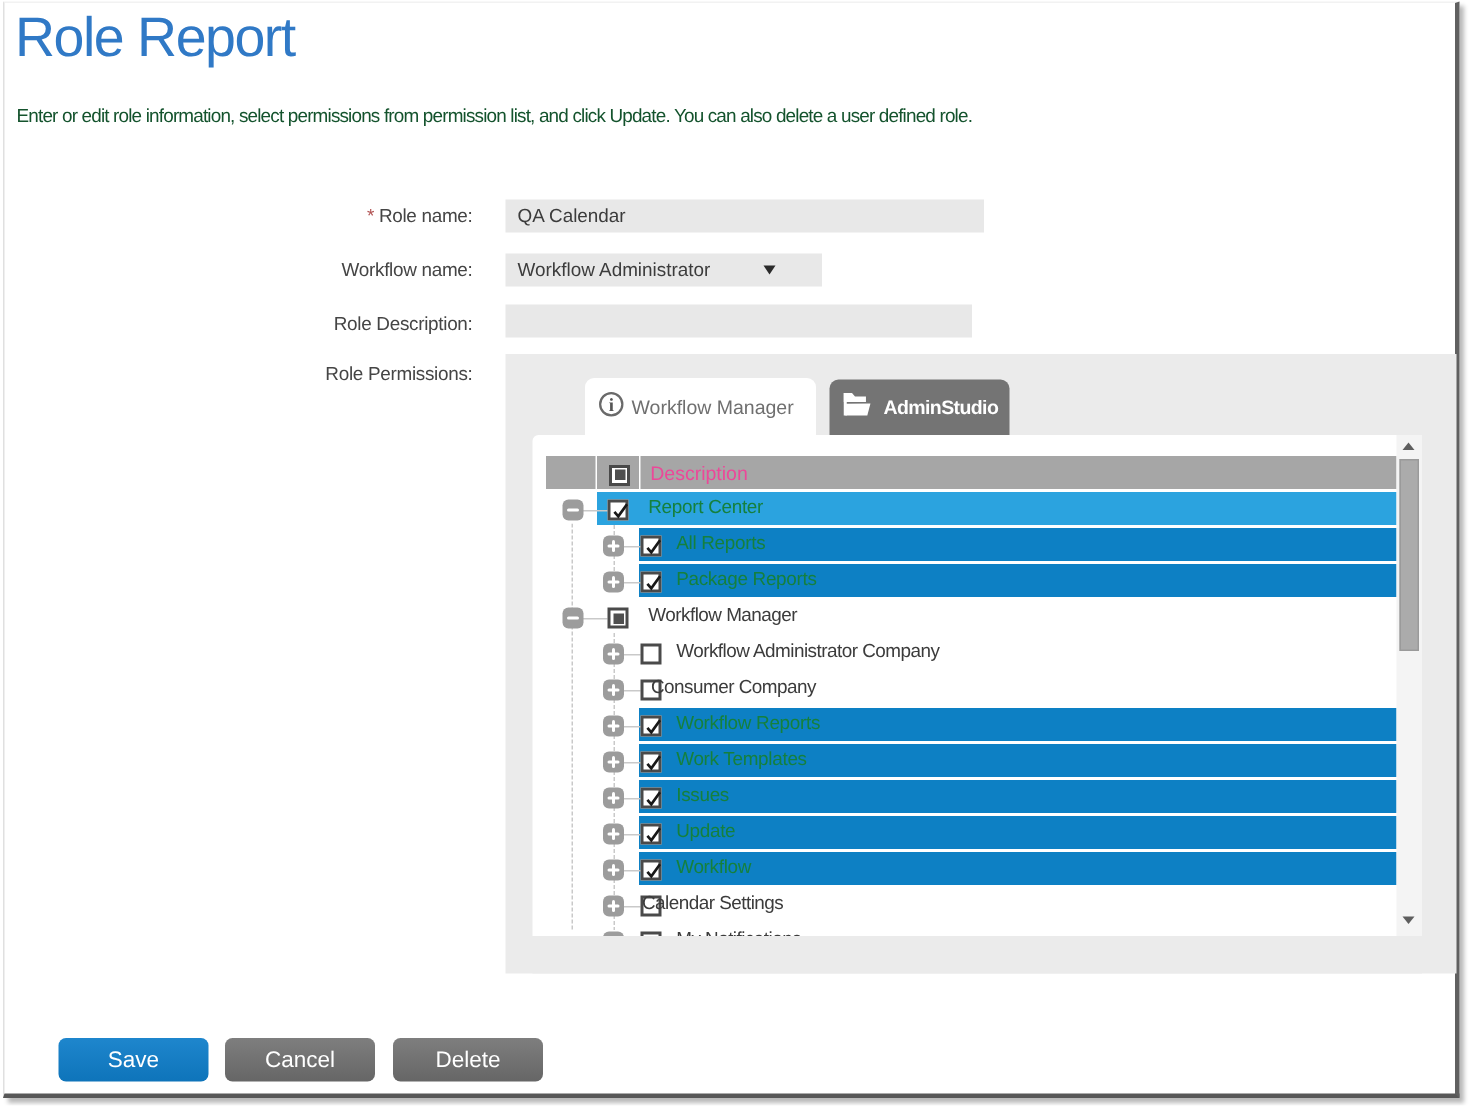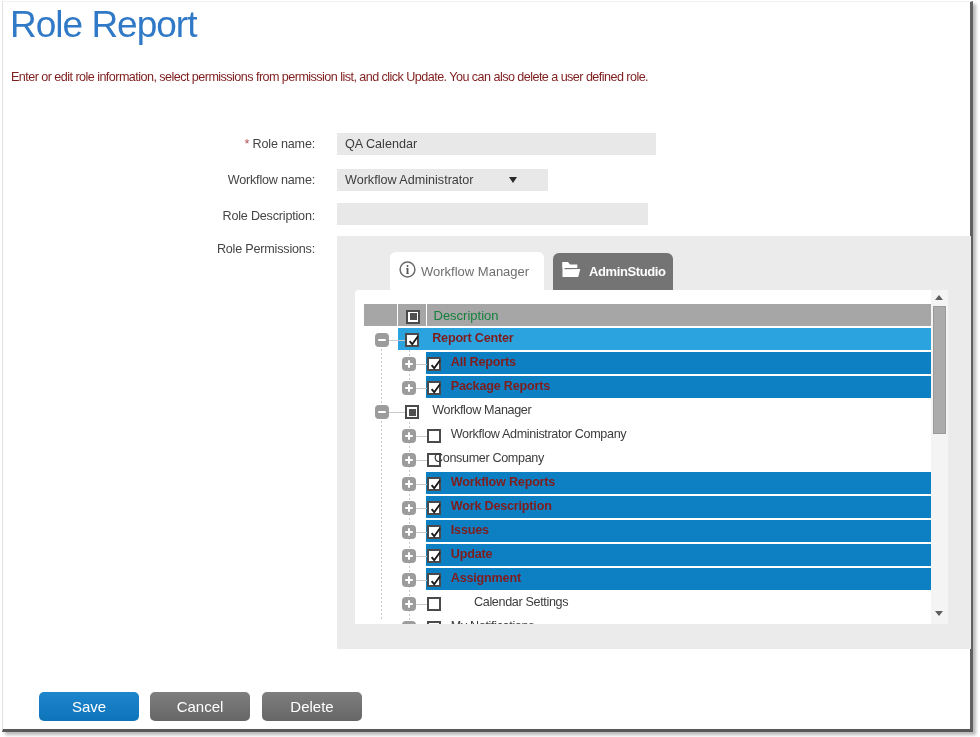--- a/index.html
+++ b/index.html
@@ -4,38 +4,38 @@
 <style>
 html,body{margin:0;padding:0}
 body{width:980px;height:737px;position:relative;overflow:hidden;background:#fff;
   font-family:"Liberation Sans",sans-serif}
 .abs{position:absolute}
 .card{left:2px;top:1px;width:967px;height:727px;background:#fff;
   border-left:1px solid #e0e0e0;border-top:1px solid #f2f2f2;
   border-right:3px solid #606060;border-bottom:3px solid #585858;
   box-shadow:3px 3px 3px rgba(0,0,0,.28)}
 .title{left:10px;top:6px;font-size:37px;line-height:1;color:#3079c6;letter-spacing:-1px}
-.desc{left:11px;top:70px;font-size:12.6px;color:#7f1d1d;letter-spacing:-0.55px}
+.desc{left:11px;top:70px;font-size:12.6px;color:#14532d;letter-spacing:-0.55px}
 .lbl{left:65px;width:250px;text-align:right;font-size:12.6px;color:#454545;line-height:1;letter-spacing:-0.2px}
 .req{color:#b05050}
 .inp{background:#e8e8e8;font-size:12.6px;color:#3c3c3c;line-height:22px;height:22px}
 .panel{left:337px;top:236px;width:634px;height:413px;background:#ebebeb}
 .tabA{left:390px;top:252px;width:154px;height:40px;background:#fff;border-radius:6px 6px 0 0}
 .tabB{left:553px;top:253px;width:120px;height:37px;background:#747474;border-radius:6px 6px 0 0}
 .content{left:355px;top:290px;width:593px;height:334px;background:#fff;border-radius:4px 0 0 0}
 .hcell{top:304px;height:22px;background:#a6a6a6}
 .hline{height:1px;background:#c9c9c9}
 .vline{width:1px;background-image:linear-gradient(#c9c9c9 60%,rgba(255,255,255,0) 0%);background-size:1px 4px}
 .expd{width:14px;height:14px;background:#9c9c9c;border-radius:4px}
 .eh{position:absolute;left:3px;top:6px;width:8px;height:2.4px;background:#fff;border-radius:1px}
 .ev{position:absolute;left:5.8px;top:3px;width:2.4px;height:8px;background:#fff;border-radius:1px}
 .cb{width:14px;height:14px;background:#fff;border:2px solid #4a4a4a;box-sizing:border-box}
 .part{position:absolute;left:1.5px;top:1.5px;width:7px;height:7px;background:#4f4f4f}
 .rtxt{font-size:12.6px;line-height:1.6;color:#3c3c3c;white-space:nowrap;letter-spacing:-0.35px}
-.rtxt.sel{color:#7f1d1d;font-weight:bold;letter-spacing:-0.2px}
+.rtxt.sel{color:#15803d;font-weight:normal;letter-spacing:-0.2px}
 .btn{top:692px;width:100px;height:29px;border-radius:5px;color:#fff;font-size:15px;
   text-align:center;line-height:29px}
 .gbtn{background:linear-gradient(#7e7e7e,#666)}
 </style>
 </head>
 <body>
 <div class="abs card"></div>
 
 <div class="abs title">Role Report</div>
 <div class="abs desc">Enter or edit role information, select permissions from permission list, and click Update. You can also delete a user defined role.</div>
@@ -68,21 +68,21 @@
 <div class="abs" style="left:589px;top:263.5px;font-size:13px;font-weight:bold;color:#fff;letter-spacing:-0.4px">AdminStudio</div>
 
 <div class="abs content"></div>
 
 <div class="abs hcell" style="left:364px;width:32.5px"></div>
 <div class="abs hcell" style="left:397.5px;width:28.5px"></div>
 <div class="abs hcell" style="left:427px;width:504px"></div>
 <div class="abs cb" style="left:406px;top:309.5px">
     <div class="part"></div>
   </div>
-<div class="abs" style="left:433.5px;top:308px;font-size:13px;color:#15803d">Description</div>
+<div class="abs" style="left:433.5px;top:308px;font-size:13px;color:#ec4899">Description</div>
 
 <div class="abs vline" style="left:381px;top:349px;height:271px"></div>
 <div class="abs vline" style="left:408.5px;top:350px;height:38px"></div>
 <div class="abs vline" style="left:408.5px;top:422px;height:198px"></div>
 
 <div class="abs" style="left:397.5px;top:328px;width:533.5px;height:22px;background:#2ba3df"></div>
 <div class="abs hline" style="left:387.5px;top:339.5px;width:18.5px"></div>
 <div class="abs expd" style="left:374.5px;top:333.0px">
     <div class="eh"></div>
   </div>
@@ -154,21 +154,21 @@
 <div class="abs hline" style="left:415px;top:507.5px;width:13px"></div>
 <div class="abs expd" style="left:402px;top:501.0px">
     <div class="eh"></div>
     <div class="ev"></div>
   </div>
 <div class="abs cb" style="left:427px;top:501.0px">
     <svg width="16" height="15" viewBox="0 0 16 15" style="position:absolute;left:-2px;top:-3px;overflow:visible">
       <path d="M4.6 9.2 L7.2 12.2 L13 4.2" fill="none" stroke="#181818" stroke-width="1.8"></path>
     </svg>
   </div>
-<div class="abs rtxt sel" style="left:450.8px;top:496.2px">Work Description</div>
+<div class="abs rtxt sel" style="left:450.8px;top:496.2px">Work Templates</div>
 <div class="abs" style="left:425.5px;top:520px;width:505.5px;height:22px;background:#0d80c4"></div>
 <div class="abs hline" style="left:415px;top:531.5px;width:13px"></div>
 <div class="abs expd" style="left:402px;top:525.0px">
     <div class="eh"></div>
     <div class="ev"></div>
   </div>
 <div class="abs cb" style="left:427px;top:525.0px">
     <svg width="16" height="15" viewBox="0 0 16 15" style="position:absolute;left:-2px;top:-3px;overflow:visible">
       <path d="M4.6 9.2 L7.2 12.2 L13 4.2" fill="none" stroke="#181818" stroke-width="1.8"></path>
     </svg>
@@ -190,28 +190,28 @@
 <div class="abs hline" style="left:415px;top:579.5px;width:13px"></div>
 <div class="abs expd" style="left:402px;top:573.0px">
     <div class="eh"></div>
     <div class="ev"></div>
   </div>
 <div class="abs cb" style="left:427px;top:573.0px">
     <svg width="16" height="15" viewBox="0 0 16 15" style="position:absolute;left:-2px;top:-3px;overflow:visible">
       <path d="M4.6 9.2 L7.2 12.2 L13 4.2" fill="none" stroke="#181818" stroke-width="1.8"></path>
     </svg>
   </div>
-<div class="abs rtxt sel" style="left:450.8px;top:568.2px">Assignment</div>
+<div class="abs rtxt sel" style="left:450.8px;top:568.2px">Workflow</div>
 <div class="abs hline" style="left:415px;top:603.5px;width:13px"></div>
 <div class="abs expd" style="left:402px;top:597.0px">
     <div class="eh"></div>
     <div class="ev"></div>
   </div>
 <div class="abs cb" style="left:427px;top:597.0px"></div>
-<div class="abs rtxt" style="left:474px;top:592.2px">Calendar Settings</div>
+<div class="abs rtxt" style="left:428px;top:592.2px">Calendar Settings</div>
 <div class="abs hline" style="left:415px;top:627.5px;width:13px"></div>
 <div class="abs expd" style="left:402px;top:621.0px">
     <div class="eh"></div>
     <div class="ev"></div>
   </div>
 <div class="abs cb" style="left:427px;top:621.0px"></div>
 <div class="abs rtxt" style="left:450.8px;top:616.2px">My Notifications</div>
 
 <div class="abs" style="left:355px;top:624px;width:593px;height:25px;background:#ebebeb"></div>
 

